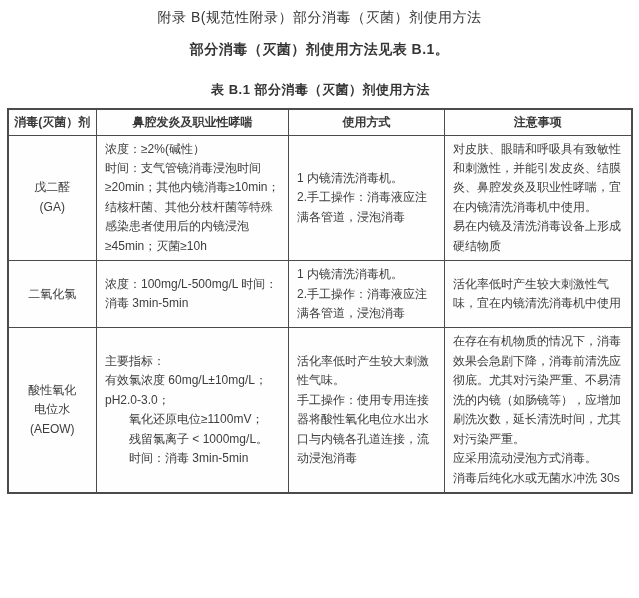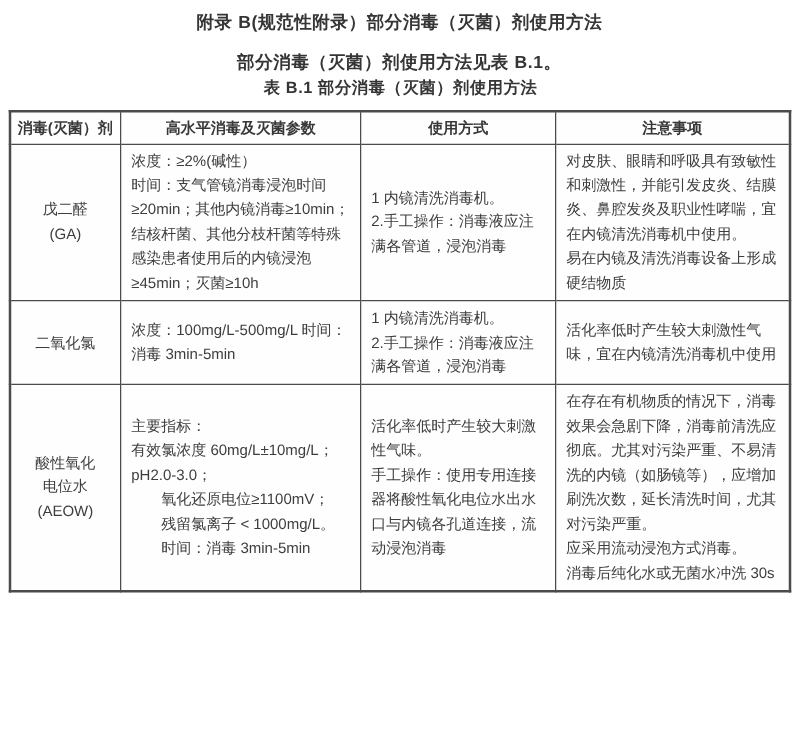--- a/index.html
+++ b/index.html
@@ -6,22 +6,22 @@
   html, body {
     margin: 0; padding: 0;
     width: 639px; height: 598px;
     background: #ffffff;
     font-family: "Liberation Sans", "DejaVu Sans", sans-serif;
     color: #3d3d3d;
   }
   .page { width: 639px; height: 598px; overflow: hidden; }
 
   .titles { text-align: center; padding-top: 9px; }
-  .title-1 { font-size: 14px; font-weight: bold; color: #353535; margin: 0 0 14px 0; letter-spacing: 0.5px; }
-  .title-2 { font-size: 14px; font-weight: bold; color: #353535; margin: 0 0 2px 0; letter-spacing: 0.5px; }
+  .title-1 { font-size: 14px; font-weight: normal; color: #353535; margin: 0 0 14px 0; letter-spacing: 0.5px; }
+  .title-2 { font-size: 14px; font-weight: bold; color: #353535; margin: 0 0 22px 0; letter-spacing: 0.5px; }
   .title-3 { font-size: 13px; font-weight: bold; color: #353535; margin: 0 0 9px 2px; letter-spacing: 0.5px; }
 
   table.disinfect {
     border-collapse: collapse;
     table-layout: fixed;
     margin: 0 auto;
     width: 624px;
     border: 2px solid #4b4b4b;
     background: #fefefe;
   }
@@ -69,21 +69,21 @@
   <table class="disinfect">
     <colgroup>
       <col class="c1">
         <col class="c2">
         <col class="c3">
         <col class="c4">
     </colgroup>
     <thead>
       <tr>
         <th>消毒(灭菌）剂</th>
-        <th>高水平消毒及灭菌参数</th>
+        <th>鼻腔发炎及职业性哮喘</th>
         <th>使用方式</th>
         <th>注意事项</th>
       </tr>
     </thead>
     <tbody>
       <tr class="r-ga">
         <td class="agent">戊二醛
 (GA)</td>
         <td>浓度：≥2%(碱性）
 时间：支气管镜消毒浸泡时间≥20min；其他内镜消毒≥10min；结核杆菌、其他分枝杆菌等特殊感染患者使用后的内镜浸泡≥45min；灭菌≥10h</td>

